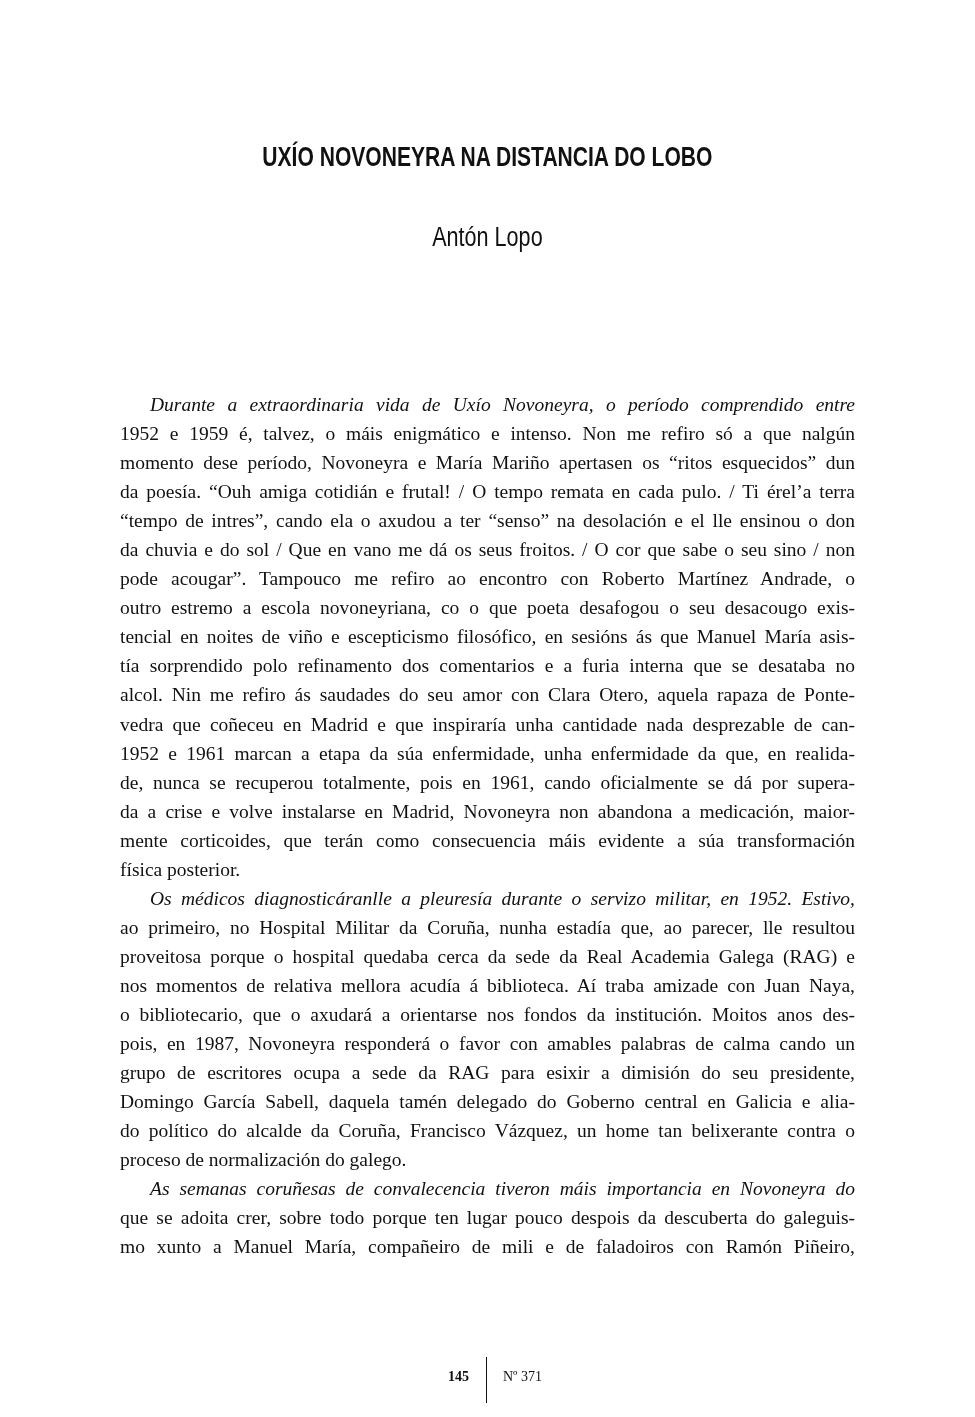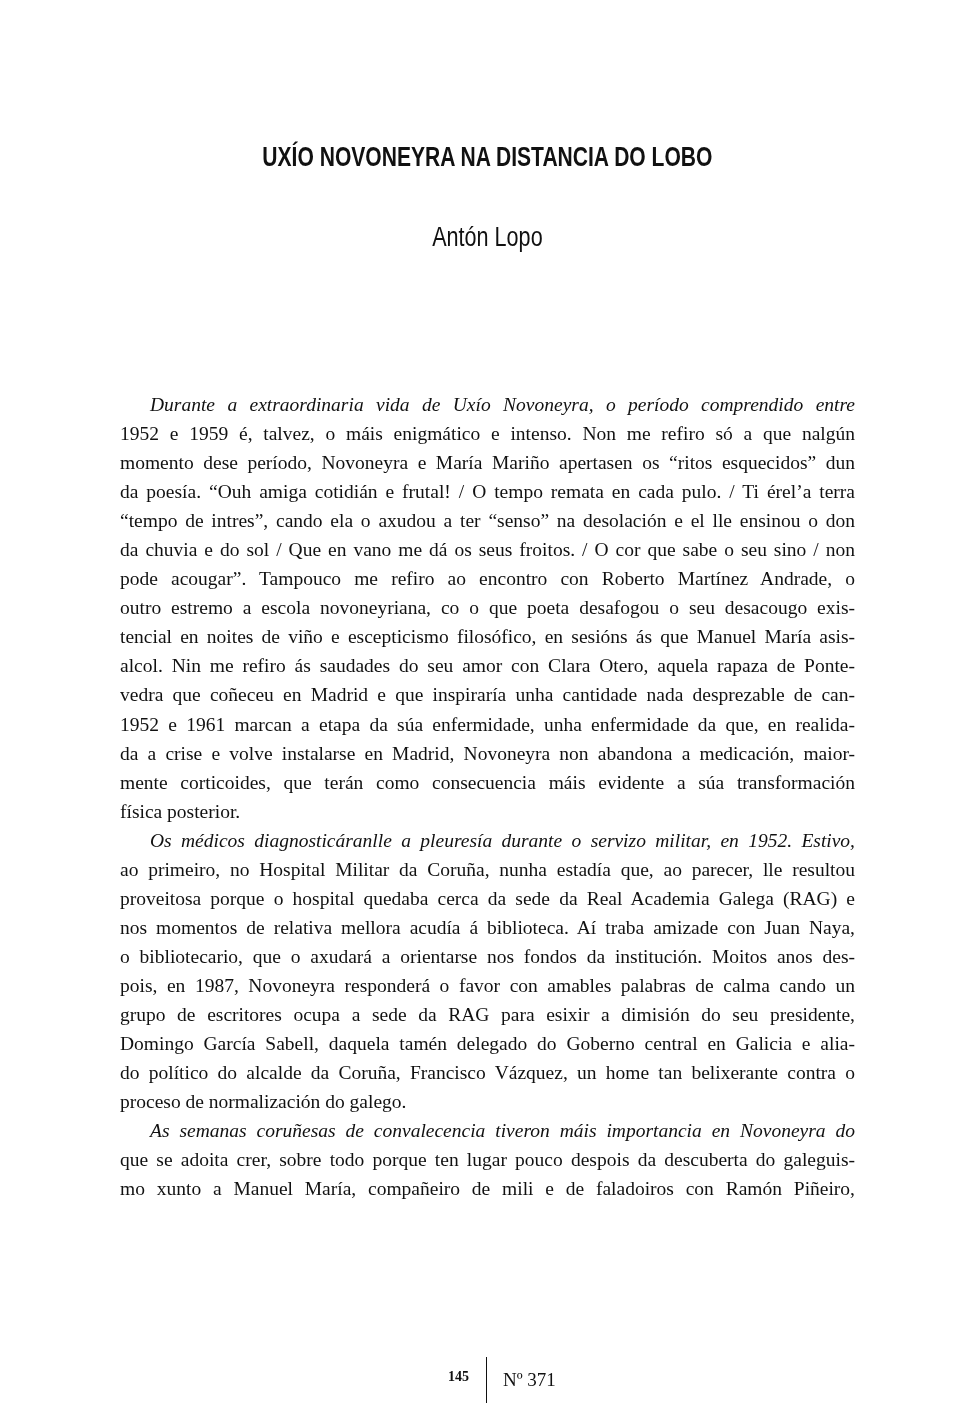--- a/index.html
+++ b/index.html
@@ -30,43 +30,45 @@
   }
   .page-num {
     position: absolute; right: 506px; top: 12px;
     font-family: "Liberation Serif", serif; font-weight: bold; font-size: 14px;
   }
   .divider {
     position: absolute; left: 486px; top: 0; width: 1px; height: 46px; background: #111;
   }
   .issue {
     position: absolute; left: 503px; top: 12px;
-    font-family: "Liberation Serif", serif; font-size: 19px; text-align: right;
+    font-family: "Liberation Serif", serif; font-size: 14px; text-align: right;
   }
 </style>
 </head>
 <body>
 
 <div class="title">UXÍO NOVONEYRA NA DISTANCIA DO LOBO</div>
 <div class="author">Antón Lopo</div>
 
 <div class="body">
 
   <div class="line indent">Durante a extraordinaria vida de Uxío Novoneyra, o período comprendido entre</div>
   <div class="line">1952 e 1959 é, talvez, o máis enigmático e intenso. Non me refiro só a que nalgún</div>
   <div class="line">momento dese período, Novoneyra e María Mariño apertasen os “ritos esquecidos” dun</div>
   <div class="line">da poesía. “Ouh amiga cotidián e frutal! / O tempo remata en cada pulo. / Ti érel’a terra</div>
   <div class="line">“tempo de intres”, cando ela o axudou a ter “senso” na desolación e el lle ensinou o don</div>
   <div class="line">da chuvia e do sol / Que en vano me dá os seus froitos. / O cor que sabe o seu sino / non</div>
   <div class="line">pode acougar”. Tampouco me refiro ao encontro con Roberto Martínez Andrade, o</div>
   <div class="line">outro estremo a escola novoneyriana, co o que poeta desafogou o seu desacougo exis-</div>
   <div class="line">tencial en noites de viño e escepticismo filosófico, en sesións ás que Manuel María asis-</div>
+  <div class="line">tía sorprendido polo refinamento dos comentarios e a furia interna que se desataba no</div>
   <div class="line">alcol. Nin me refiro ás saudades do seu amor con Clara Otero, aquela rapaza de Ponte-</div>
   <div class="line">vedra que coñeceu en Madrid e que inspiraría unha cantidade nada desprezable de can-</div>
   <div class="line">1952 e 1961 marcan a etapa da súa enfermidade, unha enfermidade da que, en realida-</div>
+  <div class="line">de, nunca se recuperou totalmente, pois en 1961, cando oficialmente se dá por supera-</div>
   <div class="line">da a crise e volve instalarse en Madrid, Novoneyra non abandona a medicación, maior-</div>
   <div class="line">mente corticoides, que terán como consecuencia máis evidente a súa transformación</div>
   <div class="line last">física posterior.</div>
 
   <div class="line indent">Os médicos diagnosticáranlle a pleuresía durante o servizo militar, en 1952. Estivo,</div>
   <div class="line">ao primeiro, no Hospital Militar da Coruña, nunha estadía que, ao parecer, lle resultou</div>
   <div class="line">proveitosa porque o hospital quedaba cerca da sede da Real Academia Galega (RAG) e</div>
   <div class="line">nos momentos de relativa mellora acudía á biblioteca. Aí traba amizade con Juan Naya,</div>
   <div class="line">o bibliotecario, que o axudará a orientarse nos fondos da institución. Moitos anos des-</div>
   <div class="line">pois, en 1987, Novoneyra responderá o favor con amables palabras de calma cando un</div>

